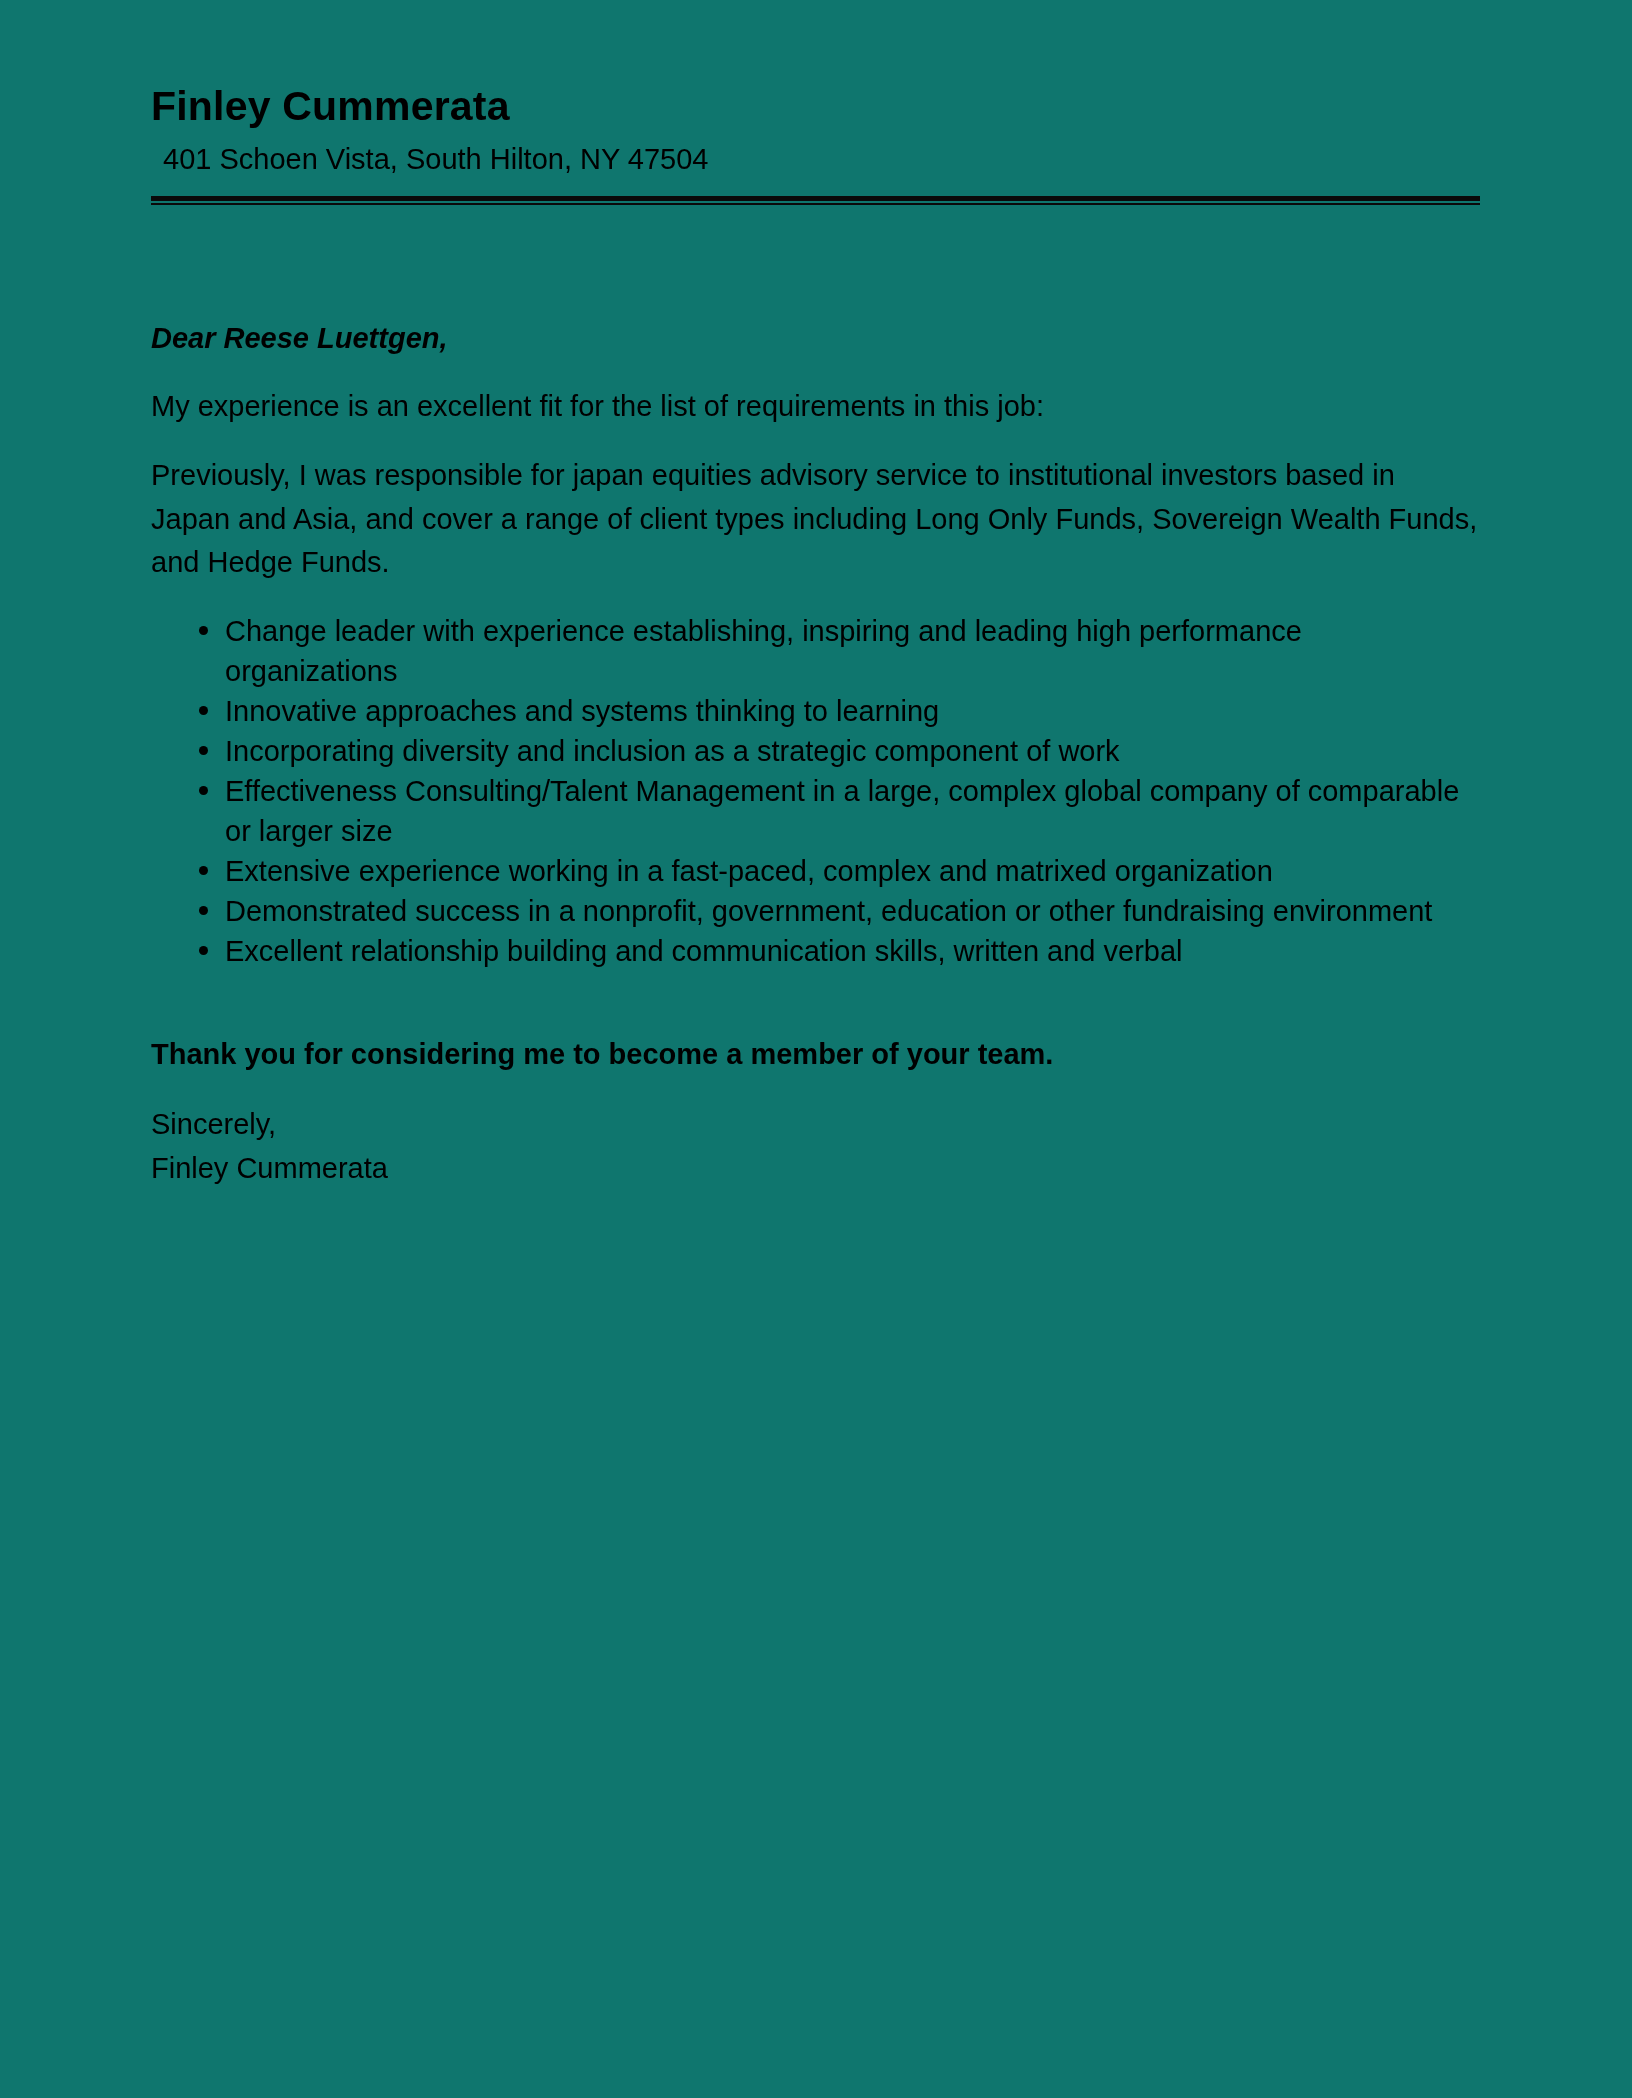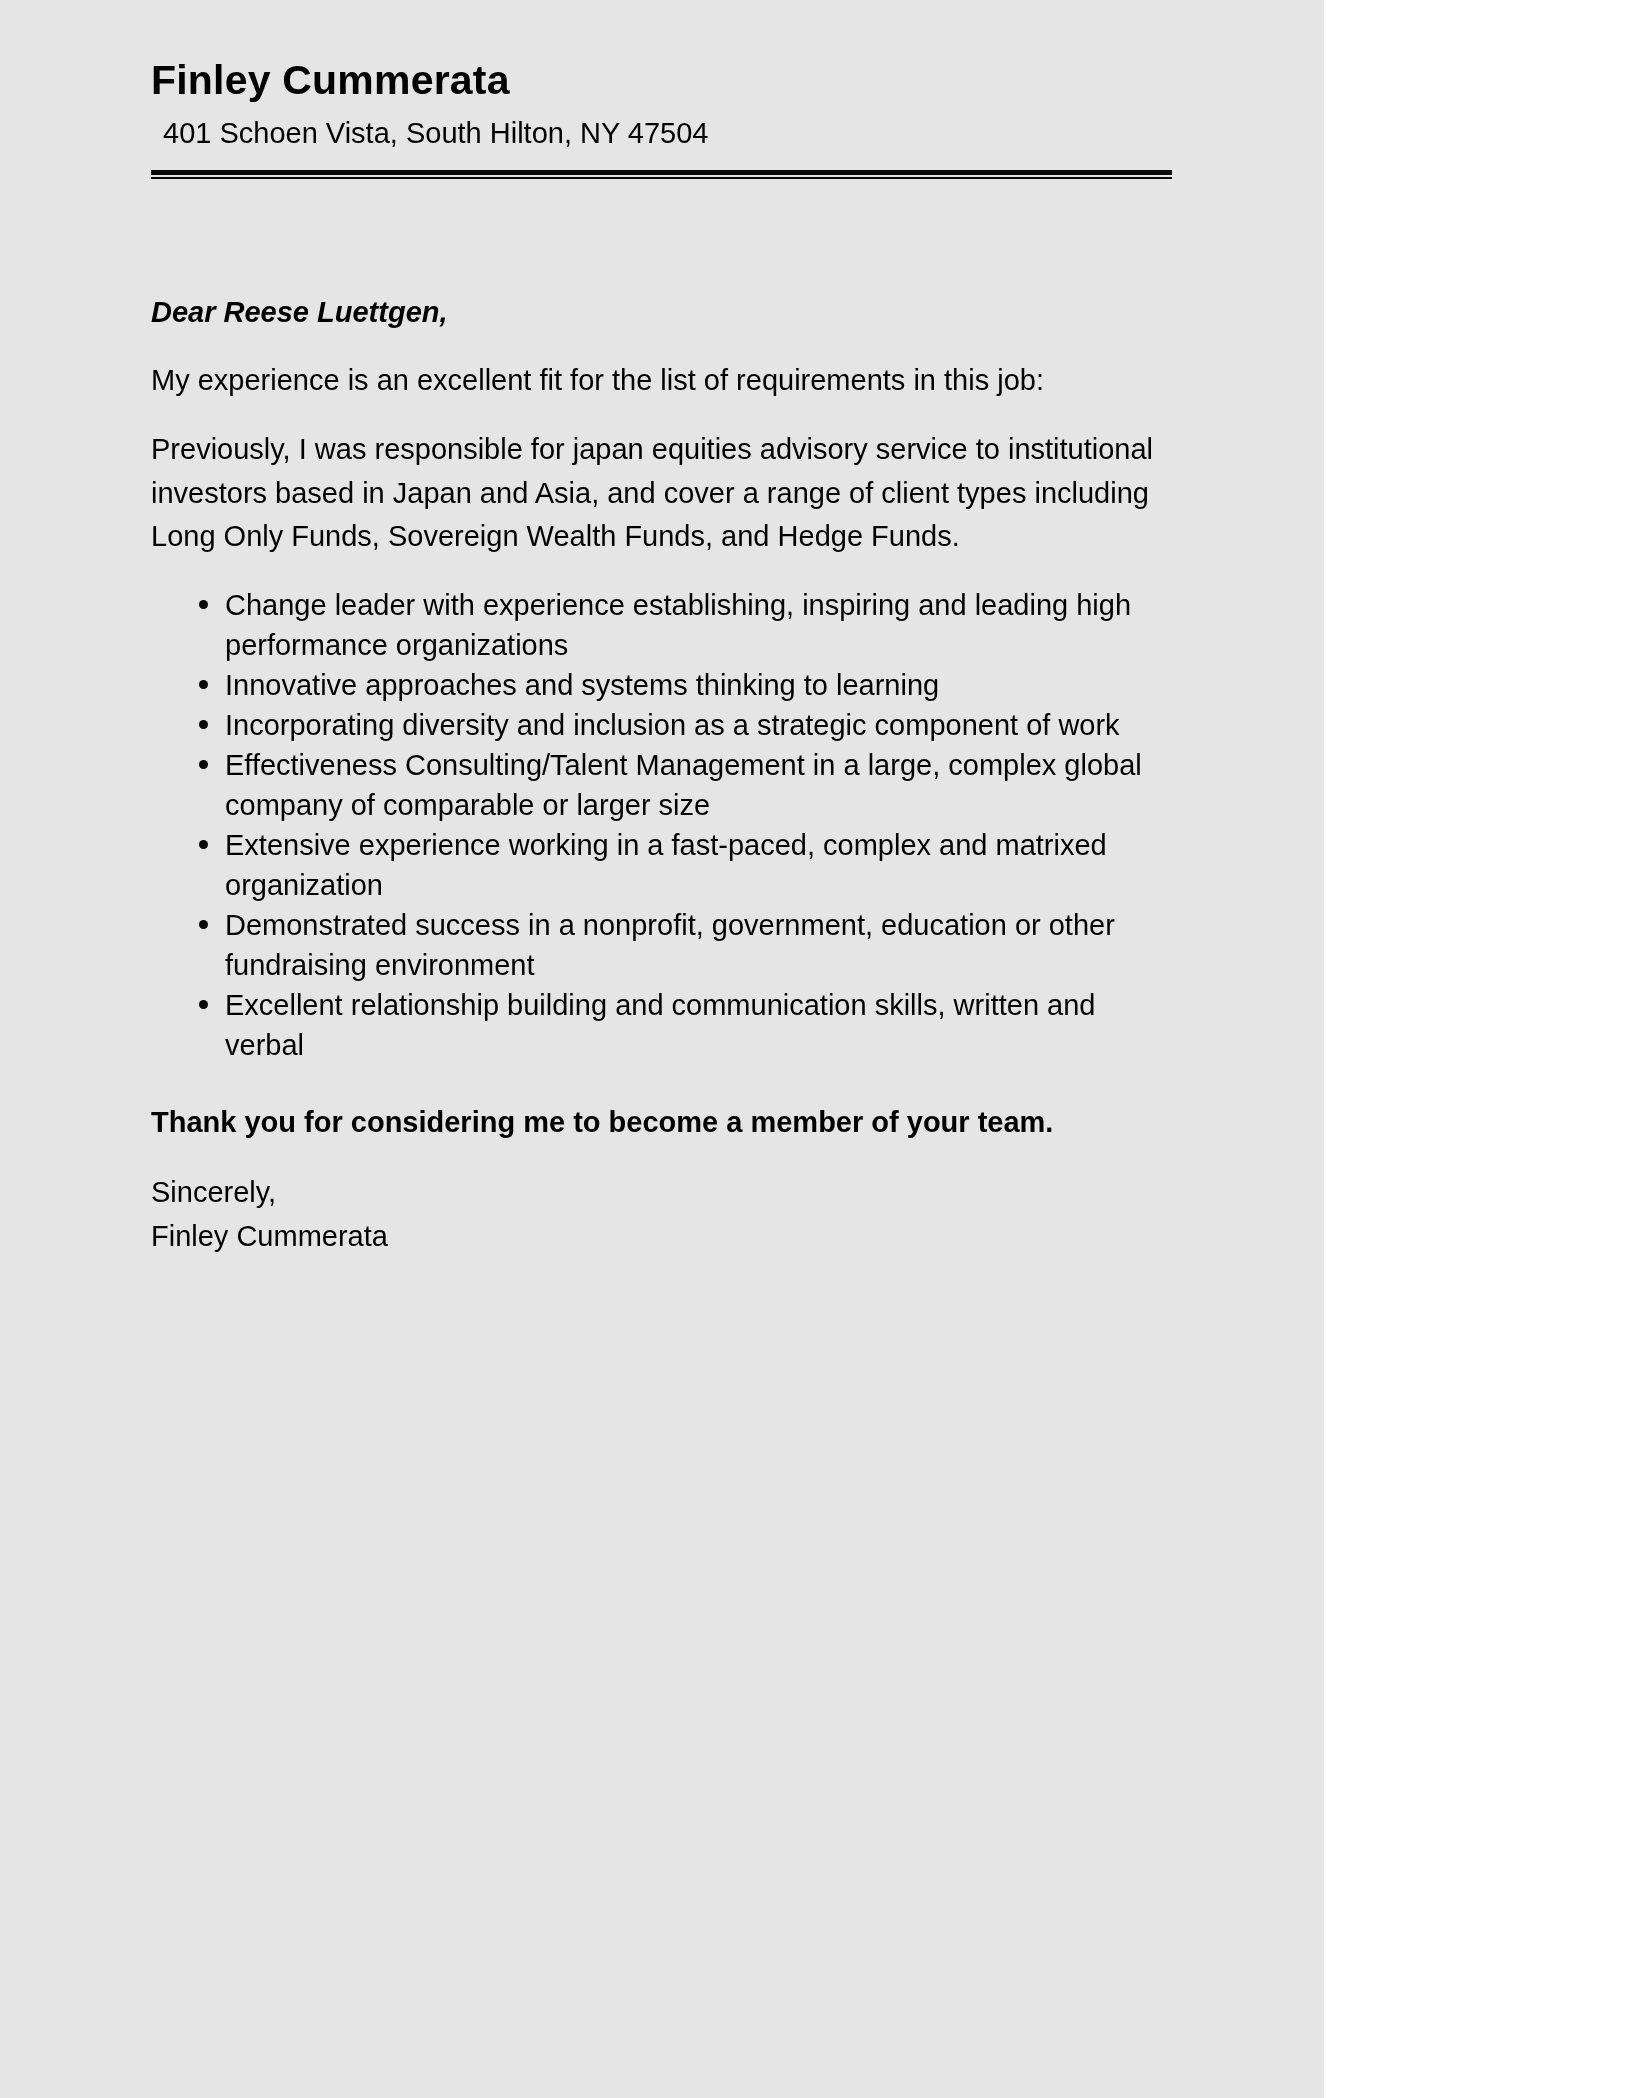--- a/index.html
+++ b/index.html
@@ -5,24 +5,24 @@
   * { margin: 0; padding: 0; box-sizing: border-box; }
   html, body { background: #ffffff; }
   body {
     font-family: "Liberation Sans", "DejaVu Sans", sans-serif;
     color: #000000;
     width: 1632px;
     height: 2098px;
     position: relative;
   }
   .page {
-    width: 1324px;
+    width: 1632px;
     height: 2098px;
-    background: #e5e5e5;
-    padding: 56px 152px 0 151px;
+    background: #0f766e;
+    padding: 82px 152px 0 151px;
     overflow: hidden;
   }
   .sender-name {
     font-size: 41px;
     font-weight: 700;
     letter-spacing: 0.2px;
     line-height: 1.2;
   }
   .sender-address {
     font-size: 29px;
@@ -65,21 +65,21 @@
     content: "";
     position: absolute;
     left: 0;
     top: 15px;
     width: 9px;
     height: 9px;
     border-radius: 50%;
     background: #000;
   }
   .closing-bold {
-    margin-top: 36px;
+    margin-top: 62px;
     font-size: 29px;
     font-weight: 700;
     line-height: 1.45;
   }
   .signoff-block {
     margin-top: 28px;
     font-size: 29px;
     line-height: 1.5;
   }
 </style>

